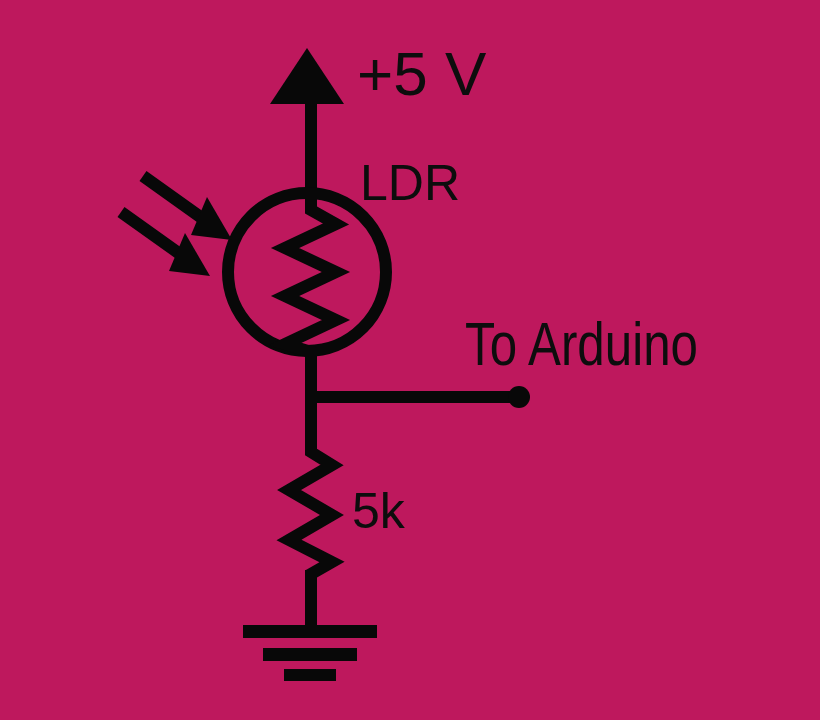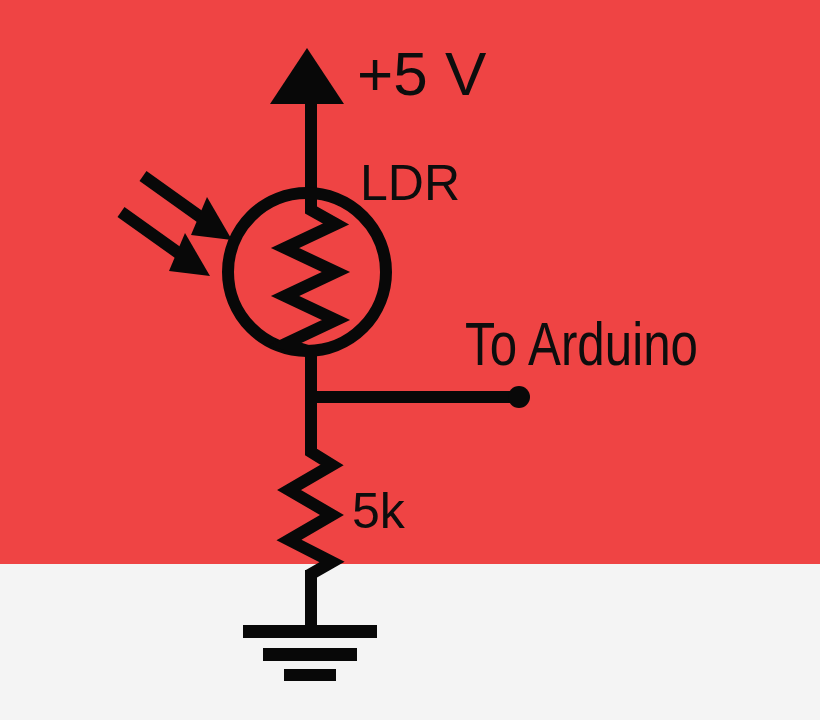--- a/index.html
+++ b/index.html
@@ -10,22 +10,22 @@
   body {
     width: 820px;
     height: 720px;
     background: #f4f4f4;
     font-family: "Liberation Sans", sans-serif;
     overflow: hidden;
   }
   #circuit-root {
     position: relative;
     width: 820px;
-    height: 564px;
-    background: #ef4444;
+    height: 720px;
+    background: #be185d;
   }
   svg.schematic {
     position: absolute;
     left: 0;
     top: 0;
     width: 820px;
     height: 720px;
     display: block;
   }
   .wire {

